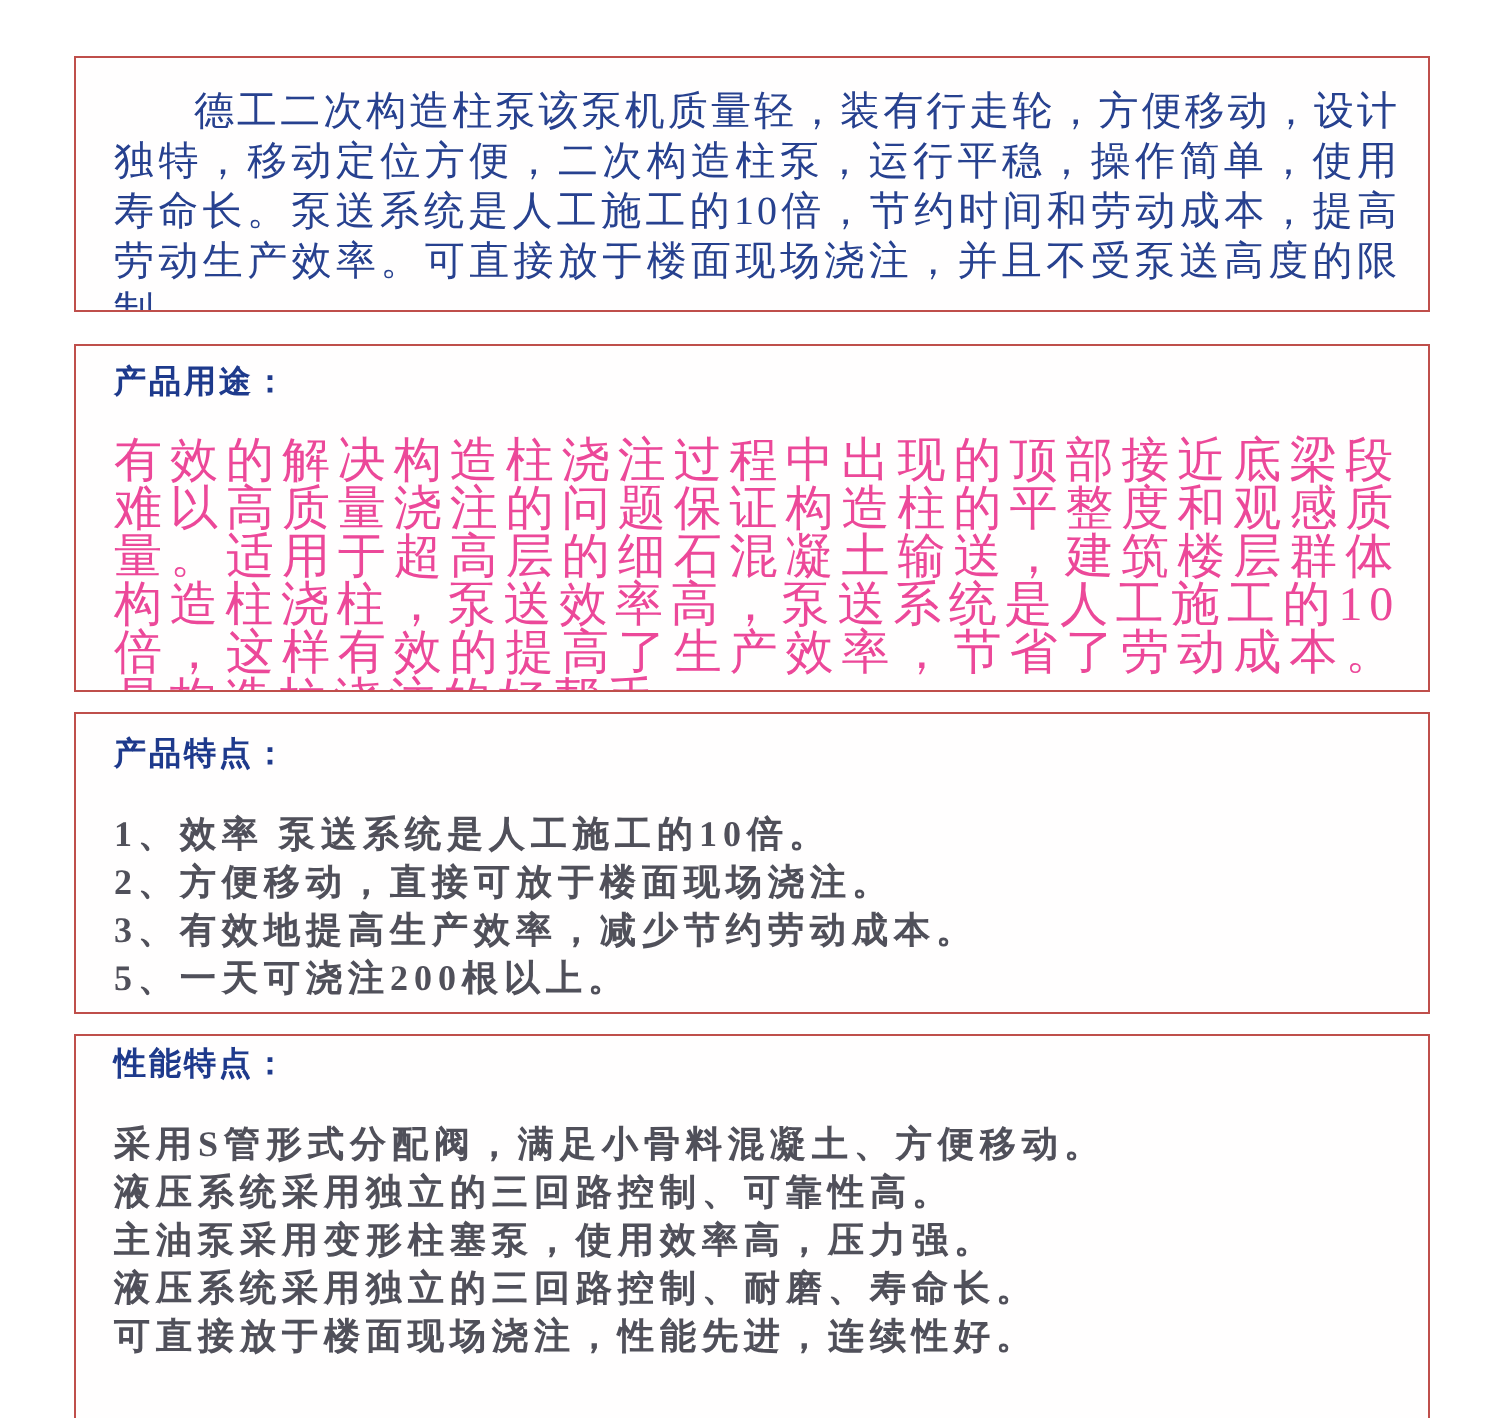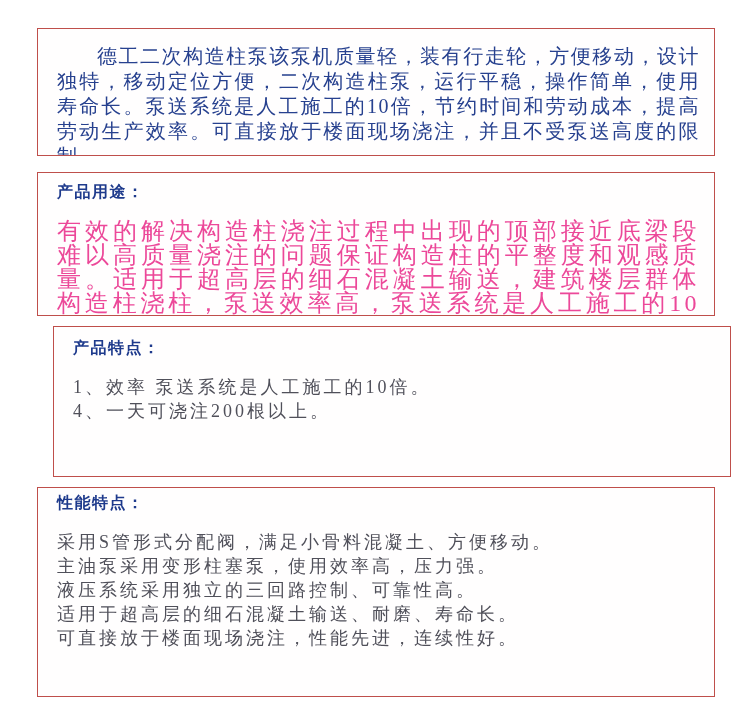--- a/index.html
+++ b/index.html
@@ -22,22 +22,22 @@
   .box {
     box-sizing: border-box;
     width: 678px;
     border: 1px solid #bf4f4b;
     background: #fffefe;
     margin: 0 0 10px 0;
     padding: 8px 14px 0 19px;
     overflow: hidden;
   }
   .box-intro    { height: 128px; padding-top: 15px; }
-  .box-use      { height: 144px; margin-top: 16px; }
-  .box-features { height: 151px; padding-top: 10px; margin-left: 16px; }
+  .box-use      { height: 174px; margin-top: 16px; }
+  .box-features { height: 151px; padding-top: 10px; }
   .box-perf     { height: 210px; padding-top: 4px; }
 
   .intro-text {
     margin: 0;
     color: #27418f;
     font-size: 20px;
     line-height: 25px;
     letter-spacing: 1.5px;
     text-indent: 2em;
     text-align: justify;
@@ -56,20 +56,21 @@
     font-size: 24px;
     line-height: 24px;
     letter-spacing: 3.4px;
     text-align: justify;
   }
   .body-lines {
     margin-top: 16px;
     color: #50505a;
     font-size: 18px;
     letter-spacing: 3px;
+    font-weight: bold;
   }
   .body-line {
     line-height: 24px;
     white-space: nowrap;
   }
 </style>
 </head>
 <body>
 
 <div class="page">
@@ -80,28 +81,30 @@
 
   <section class="box box-use">
     <h2 class="section-title">产品用途：</h2>
     <p class="body-paragraph">有效的解决构造柱浇注过程中出现的顶部接近底梁段难以高质量浇注的问题保证构造柱的平整度和观感质量。适用于超高层的细石混凝土输送，建筑楼层群体构造柱浇柱，泵送效率高，泵送系统是人工施工的10倍，这样有效的提高了生产效率，节省了劳动成本。是构造柱浇注的好帮手。</p>
   </section>
 
   <section class="box box-features">
     <h2 class="section-title">产品特点：</h2>
     <div class="body-lines">
       <div class="body-line">1、效率 泵送系统是人工施工的10倍。</div>
-      <div class="body-line">4、一天可浇注200根以上。</div>
+      <div class="body-line">2、方便移动，直接可放于楼面现场浇注。</div>
+      <div class="body-line">3、有效地提高生产效率，减少节约劳动成本。</div>
+      <div class="body-line">5、一天可浇注200根以上。</div>
     </div>
   </section>
 
   <section class="box box-perf">
     <h2 class="section-title">性能特点：</h2>
     <div class="body-lines">
       <div class="body-line">采用S管形式分配阀，满足小骨料混凝土、方便移动。</div>
+      <div class="body-line">液压系统采用独立的三回路控制、可靠性高。</div>
       <div class="body-line">主油泵采用变形柱塞泵，使用效率高，压力强。</div>
-      <div class="body-line">液压系统采用独立的三回路控制、可靠性高。</div>
-      <div class="body-line">适用于超高层的细石混凝土输送、耐磨、寿命长。</div>
+      <div class="body-line">液压系统采用独立的三回路控制、耐磨、寿命长。</div>
       <div class="body-line">可直接放于楼面现场浇注，性能先进，连续性好。</div>
     </div>
   </section>
 
 </div>
 
 </body></html>

